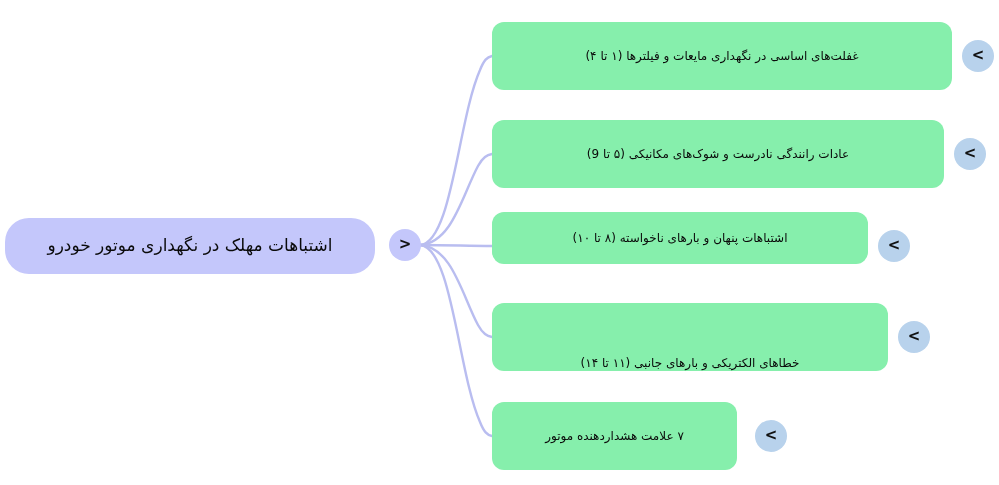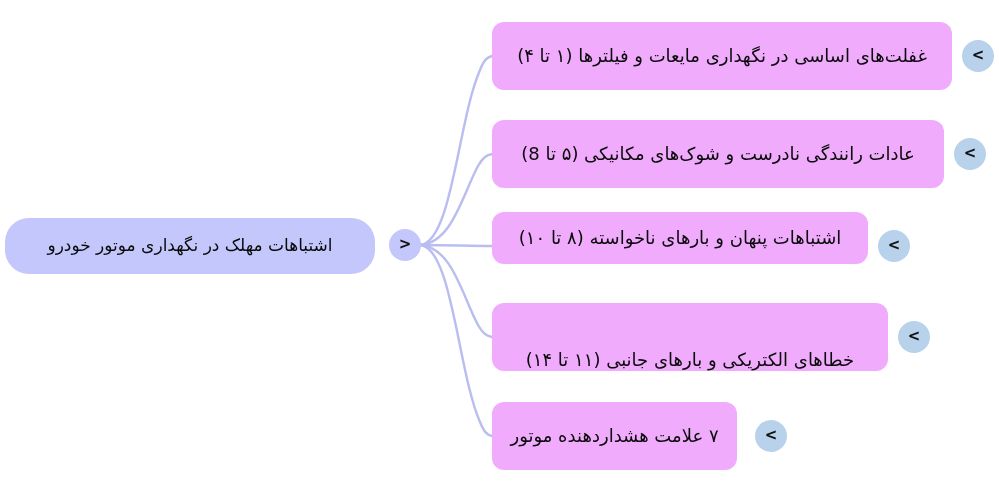--- a/index.html
+++ b/index.html
@@ -39,22 +39,22 @@
   }
 
   .node-root {
     background: #c4c7fb;
     border-radius: 24px;
     font-size: 17px;
     letter-spacing: .1px;
   }
 
   .node-child {
-    background: #f0abfc;
-    font-size: 18px;
+    background: #86efac;
+    font-size: 12px;
     letter-spacing: .1px;
   }
 
   .node-label {
     display: block;
     padding: 0 18px;
     line-height: 1.25;
   }
 
   .collapse-circle {
@@ -107,21 +107,21 @@
   </div>
 
   <div class="node node-child" style="left:492px; top:22px; width:460px; height:68px;">
     <span class="node-label">غفلت‌های اساسی در نگهداری مایعات و فیلترها (۱ تا ۴)</span>
   </div>
   <div class="collapse-circle collapse-child" style="left:962px; top:40px;">
     <span class="collapse-glyph">&lt;</span>
   </div>
 
   <div class="node node-child" style="left:492px; top:120px; width:452px; height:68px;">
-    <span class="node-label">عادات رانندگی نادرست و شوک‌های مکانیکی (۵ تا 8)</span>
+    <span class="node-label">عادات رانندگی نادرست و شوک‌های مکانیکی (۵ تا 9)</span>
   </div>
   <div class="collapse-circle collapse-child" style="left:954px; top:138px;">
     <span class="collapse-glyph">&lt;</span>
   </div>
 
   <div class="node node-child" style="left:492px; top:212px; width:376px; height:52px;">
     <span class="node-label">اشتباهات پنهان و بارهای ناخواسته (۸ تا ۱۰)</span>
   </div>
   <div class="collapse-circle collapse-child" style="left:878px; top:230px;">
     <span class="collapse-glyph">&lt;</span>

